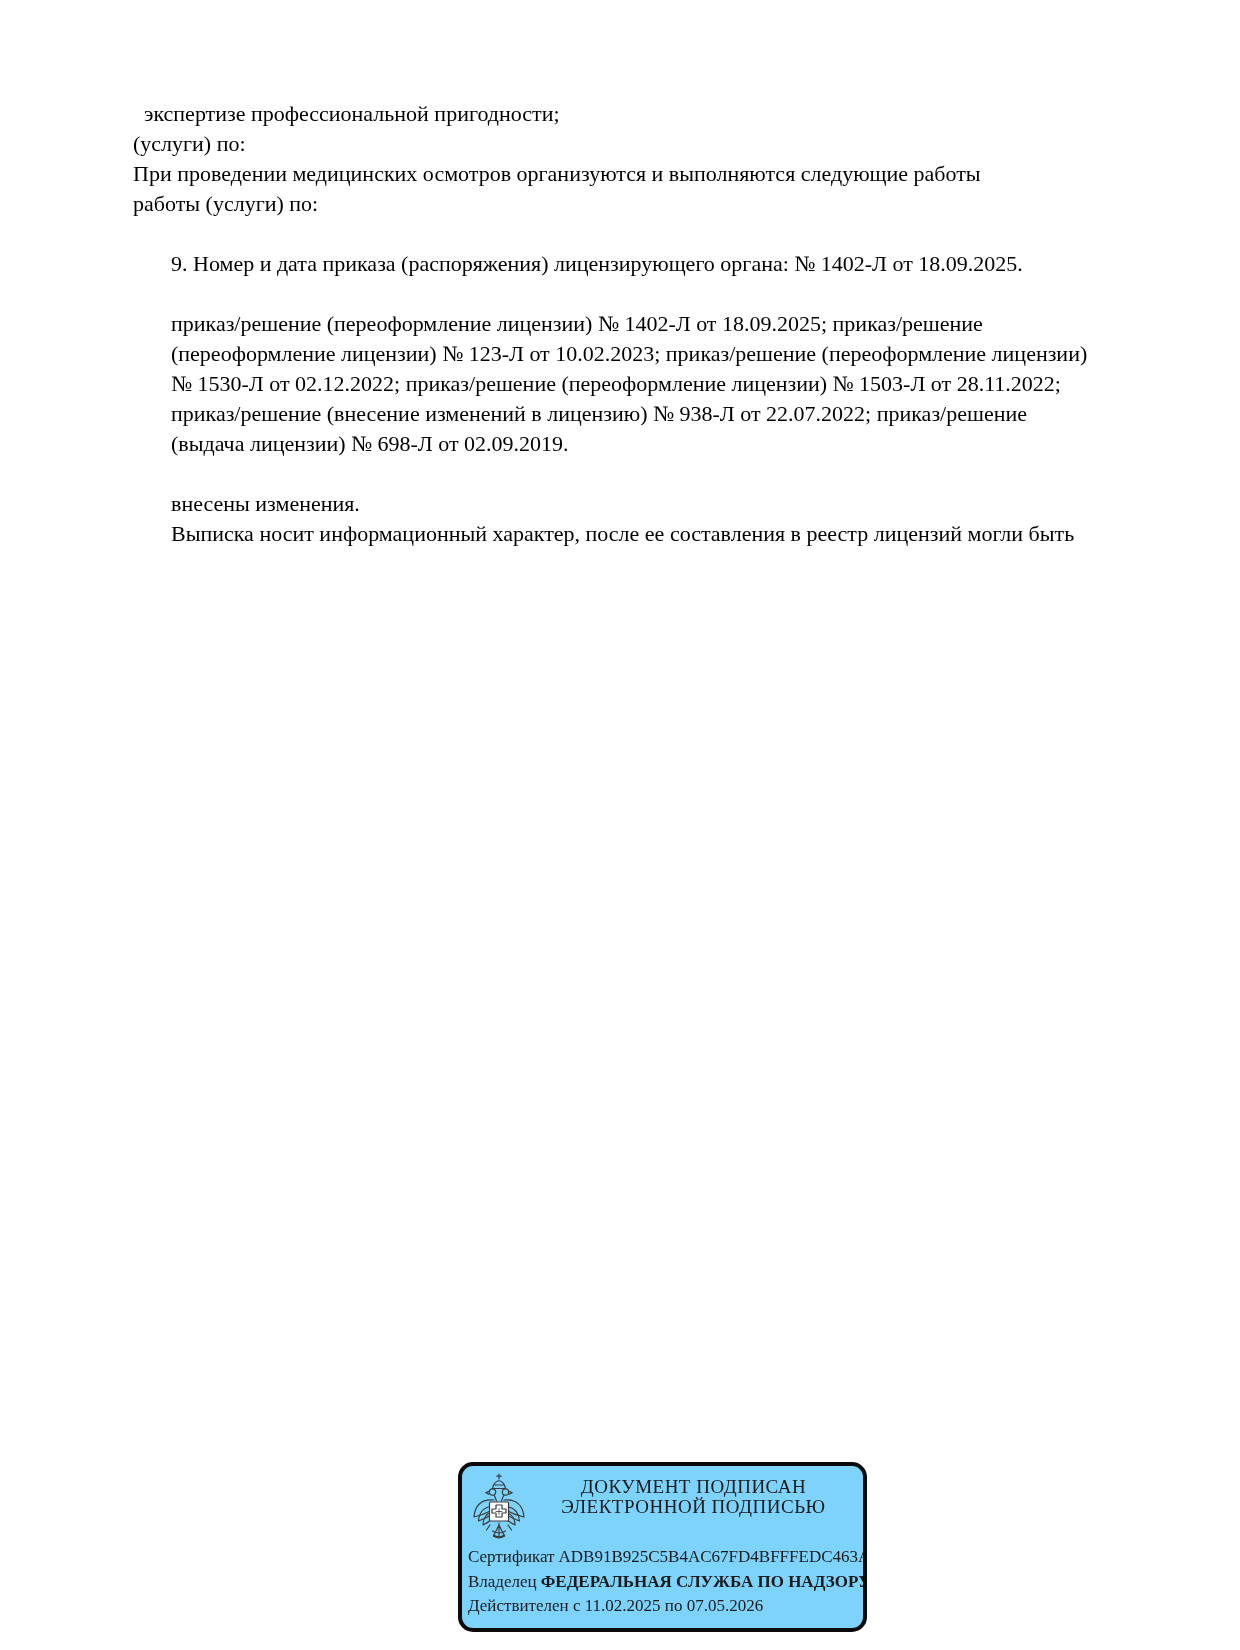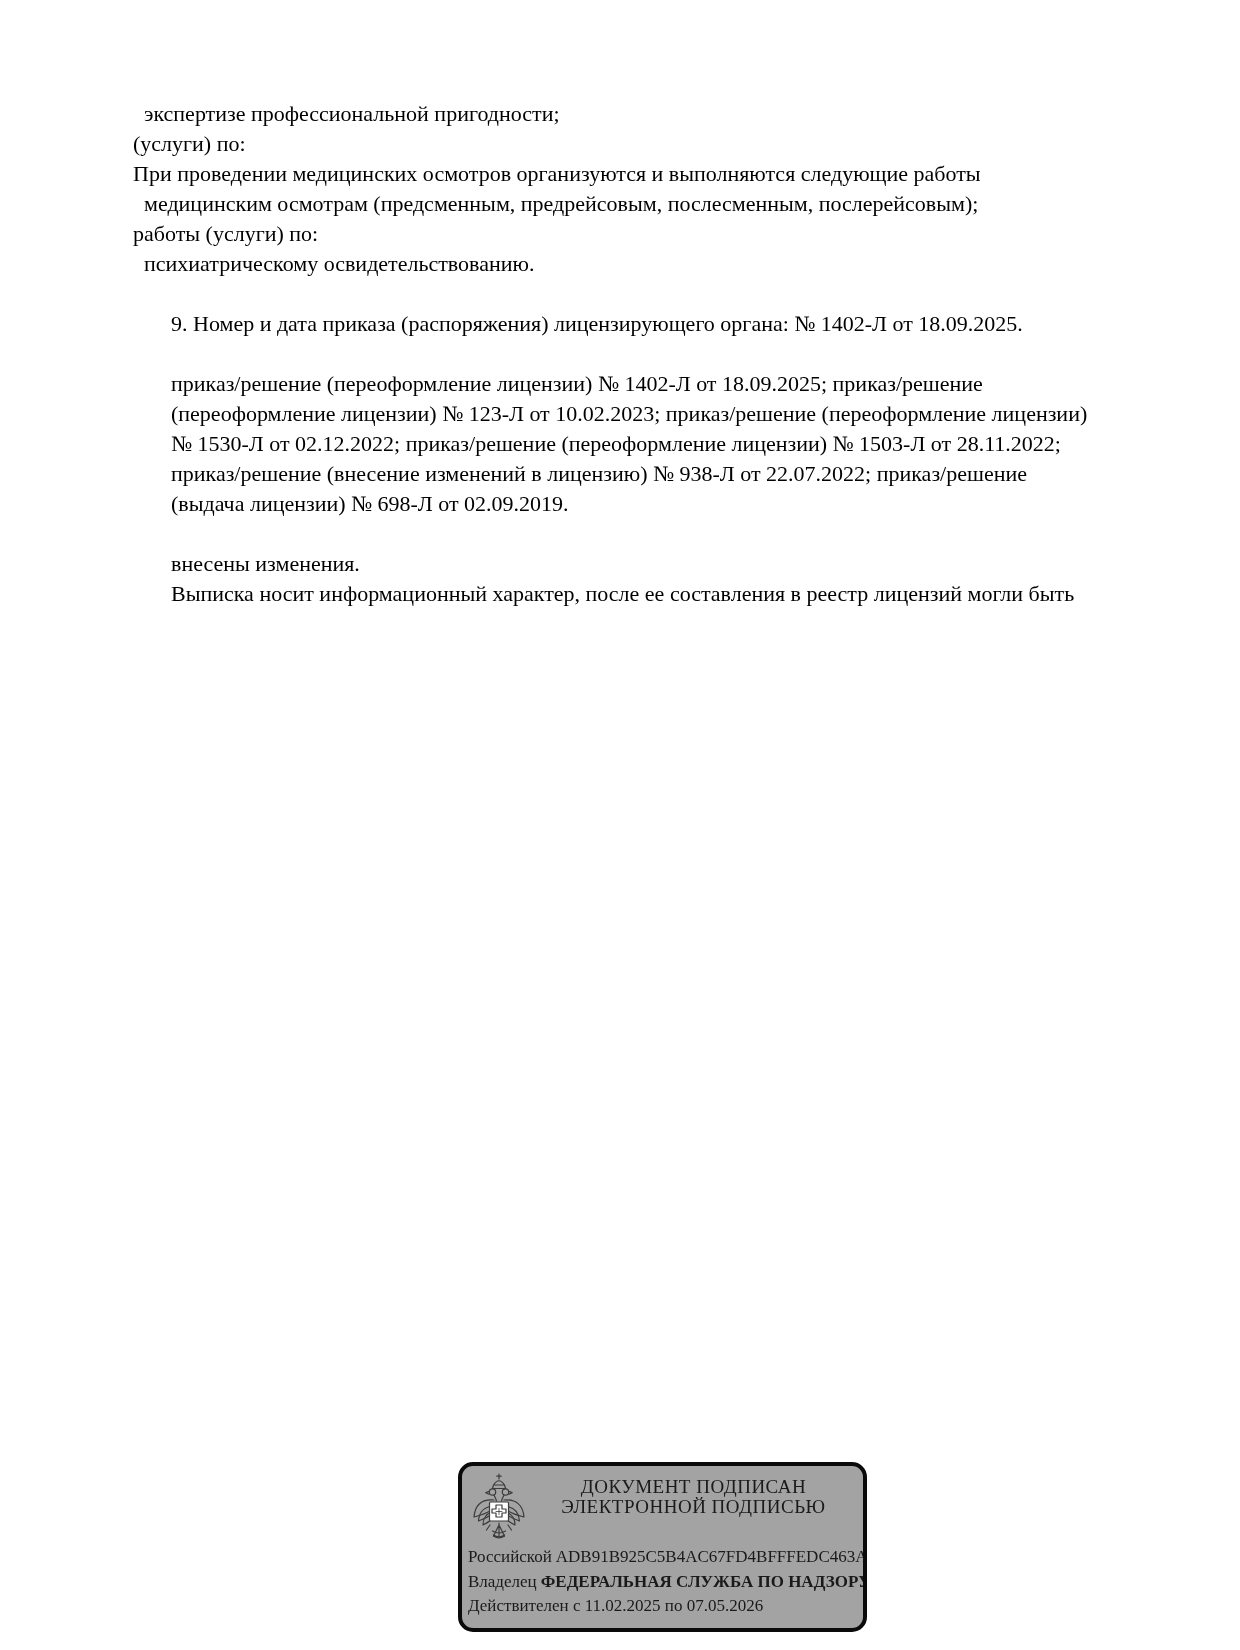--- a/index.html
+++ b/index.html
@@ -22,21 +22,21 @@
   .para + .para{margin-top:30px;margin-left:38px;}
   .line{white-space:pre;}
   
   .stamp{
     position:absolute;
     left:458px;top:1462px;
     width:409px;height:170px;
     box-sizing:border-box;
     border:4px solid #0a0a0a;
     border-radius:15px;
-    background:#a3a3a3;
+    background:#7dd3fc;
     overflow:hidden;
   }
   .emblem{
     position:absolute;
     left:8px;top:7px;
     width:58px;height:72px;
   }
   .stamp-title{
     position:absolute;
     left:66px;right:4px;top:11px;
@@ -62,23 +62,21 @@
 <body>
 
 <div class="page">
 
   <div class="doc-text">
 
     <div class="para">
       <div class="line">  экспертизе профессиональной пригодности;</div>
       <div class="line">(услуги) по:</div>
       <div class="line">При проведении медицинских осмотров организуются и выполняются следующие работы</div>
-      <div class="line">  медицинским осмотрам (предсменным, предрейсовым, послесменным, послерейсовым);</div>
       <div class="line">работы (услуги) по:</div>
-      <div class="line">  психиатрическому освидетельствованию.</div>
     </div>
 
     <div class="para">
       <div class="line">9. Номер и дата приказа (распоряжения) лицензирующего органа: № 1402-Л от 18.09.2025.</div>
     </div>
 
     <div class="para">
       <div class="line">приказ/решение (переоформление лицензии) № 1402-Л от 18.09.2025; приказ/решение</div>
       <div class="line">(переоформление лицензии) № 123-Л от 10.02.2023; приказ/решение (переоформление лицензии)</div>
       <div class="line">№ 1530-Л от 02.12.2022; приказ/решение (переоформление лицензии) № 1503-Л от 28.11.2022;</div>
@@ -126,21 +124,21 @@
       <path d="M20 52 L16.5 57 M38 52 L41.5 57"></path>
     </svg>
 
     <div class="stamp-title">
       <div>ДОКУМЕНТ ПОДПИСАН</div>
       <div>ЭЛЕКТРОННОЙ ПОДПИСЬЮ</div>
     </div>
 
     <div class="stamp-small">
       <div class="row">
-        <span class="lbl">Российской</span><span>ADB91B925C5B4AC67FD4BFFFEDC463AE</span>
+        <span class="lbl">Сертификат</span><span>ADB91B925C5B4AC67FD4BFFFEDC463AE</span>
       </div>
       <div class="row">
         <span class="lbl">Владелец</span><span class="bold">ФЕДЕРАЛЬНАЯ СЛУЖБА ПО НАДЗОРУ В СФ</span>
       </div>
       <div class="row">Действителен с 11.02.2025 по 07.05.2026</div>
     </div>
 
   </div>
 
 </div>

